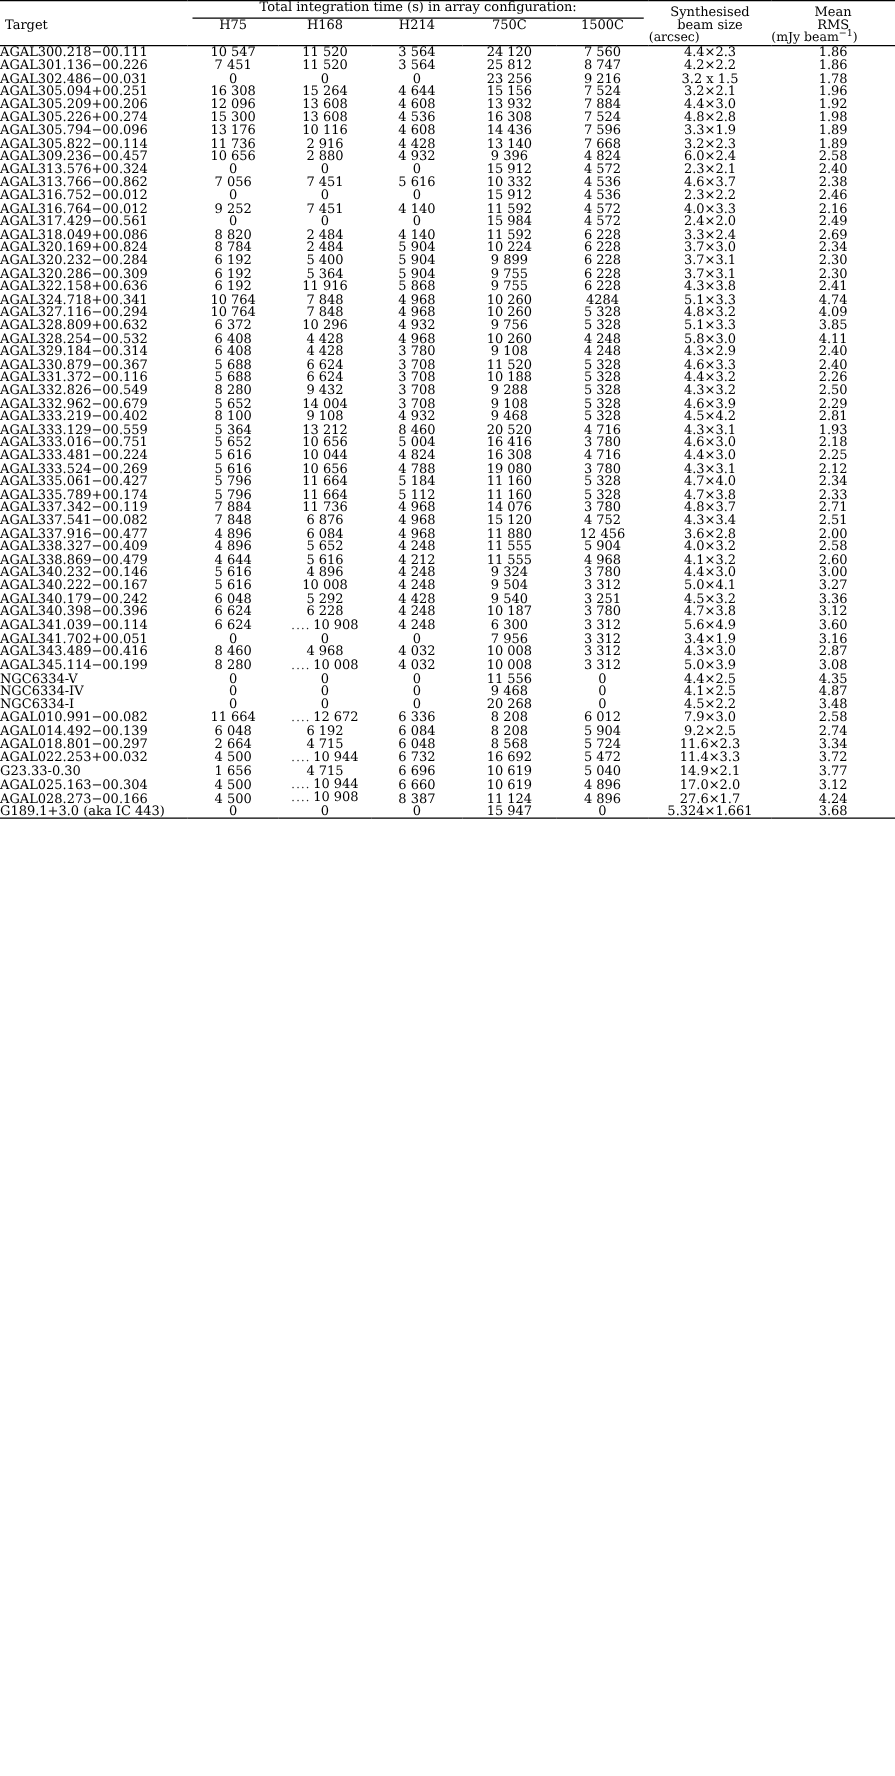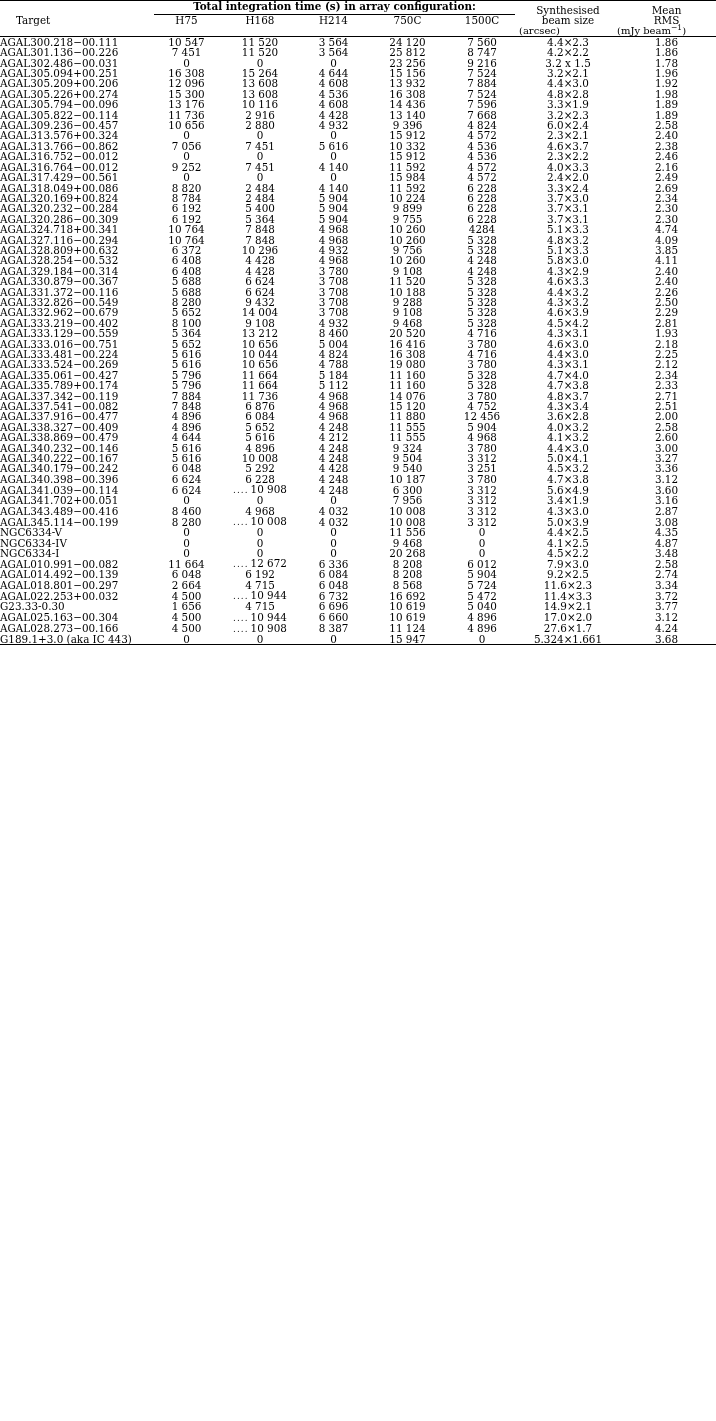--- a/index.html
+++ b/index.html
@@ -62,30 +62,29 @@
   }
   .grouphdr {
     text-align: center;
     padding-bottom: 2px;
   }
   .grouphdr .under {
     display: block;
     border-bottom: 0.8px solid #000;
     padding-bottom: 3px;
     margin: 0 4px;
-    font-weight: bold;
   }
   .colhdr {
     text-align: center;
     padding-top: 5px;
     padding-bottom: 1px;
   }
   .colhdr.left {
     text-align: left;
-    padding-left: 16px;
+    padding-left: 4px;
   }
   .subhdr {
     text-align: left;
     padding-top: 1px;
     padding-bottom: 5px;
     font-size: 10px;
   }
   td.target {
     text-align: left;
     padding-left: 4px;
@@ -341,20 +340,30 @@
           <td class="target">AGAL320.286−00.309</td>
           <td class="num">6 192</td>
           <td class="num">5 364</td>
           <td class="num">5 904</td>
           <td class="num">9 755</td>
           <td class="num">6 228</td>
           <td class="num">3.7×3.1</td>
           <td class="num">2.30</td>
         </tr>
         <tr>
+          <td class="target">AGAL322.158+00.636</td>
+          <td class="num">6 192</td>
+          <td class="num">11 916</td>
+          <td class="num">5 868</td>
+          <td class="num">9 755</td>
+          <td class="num">6 228</td>
+          <td class="num">4.3×3.8</td>
+          <td class="num">2.41</td>
+        </tr>
+        <tr>
           <td class="target">AGAL324.718+00.341</td>
           <td class="num">10 764</td>
           <td class="num">7 848</td>
           <td class="num">4 968</td>
           <td class="num">10 260</td>
           <td class="num">4284</td>
           <td class="num">5.1×3.3</td>
           <td class="num">4.74</td>
         </tr>
         <tr>

